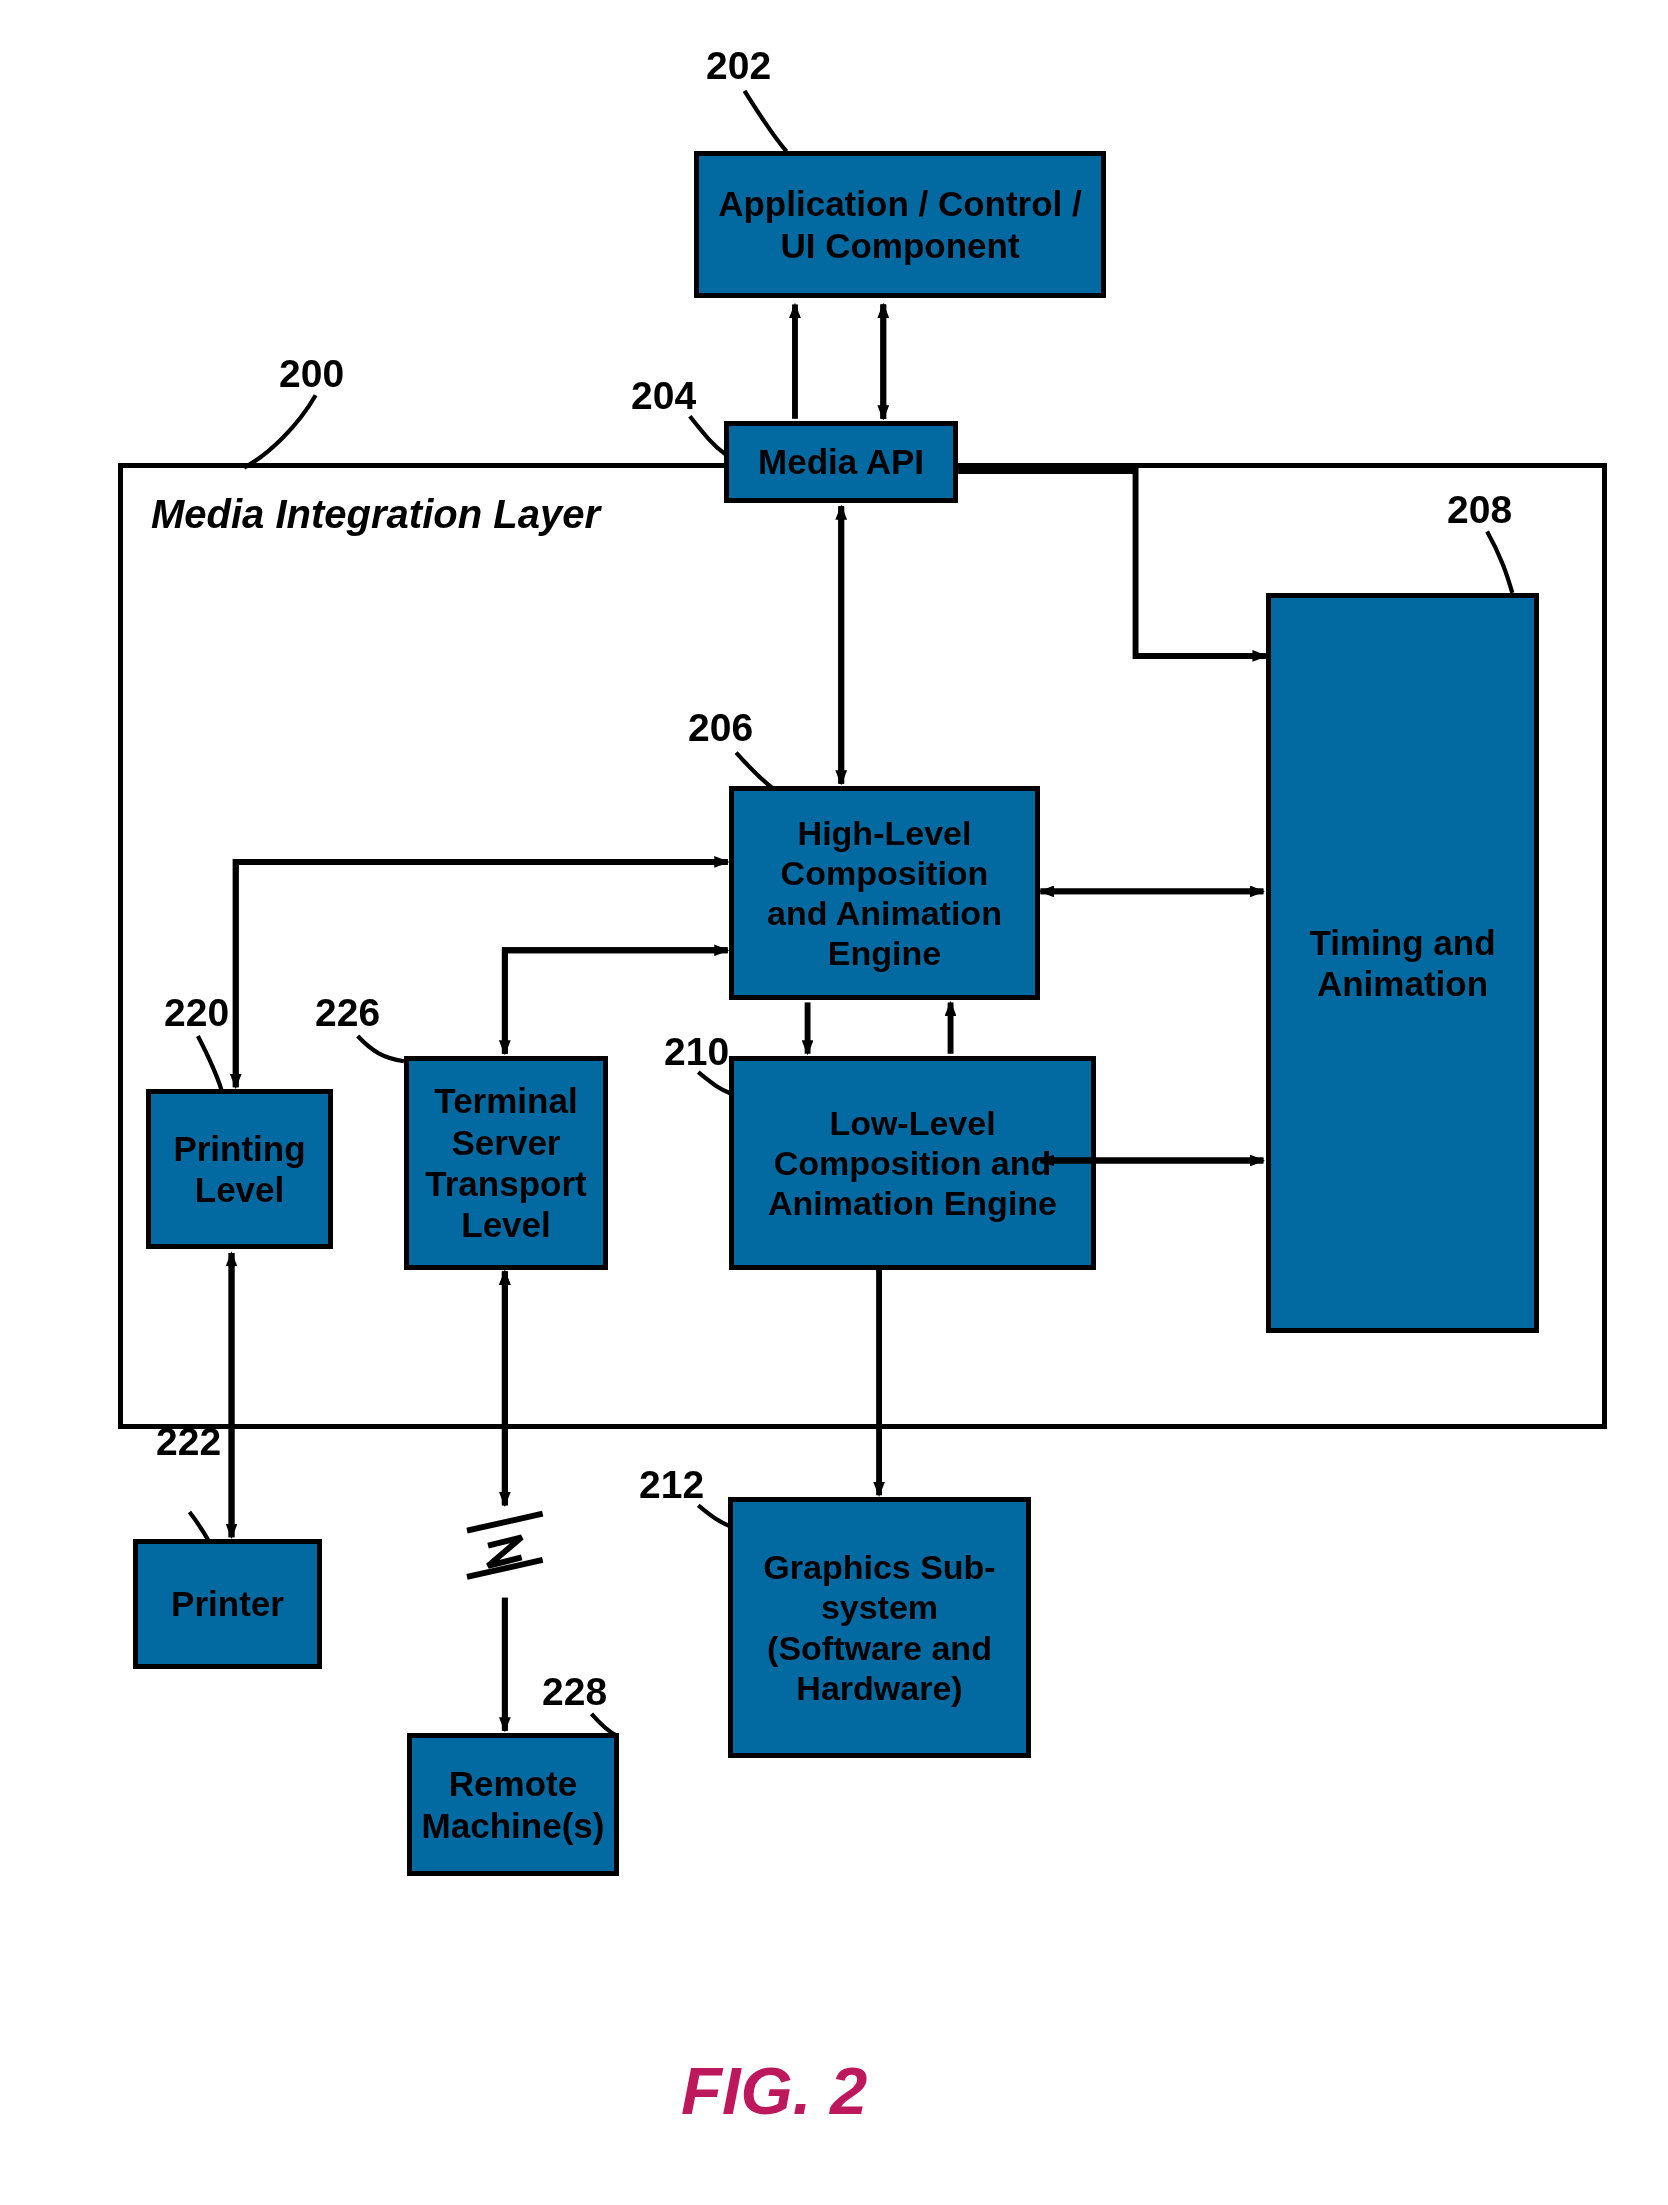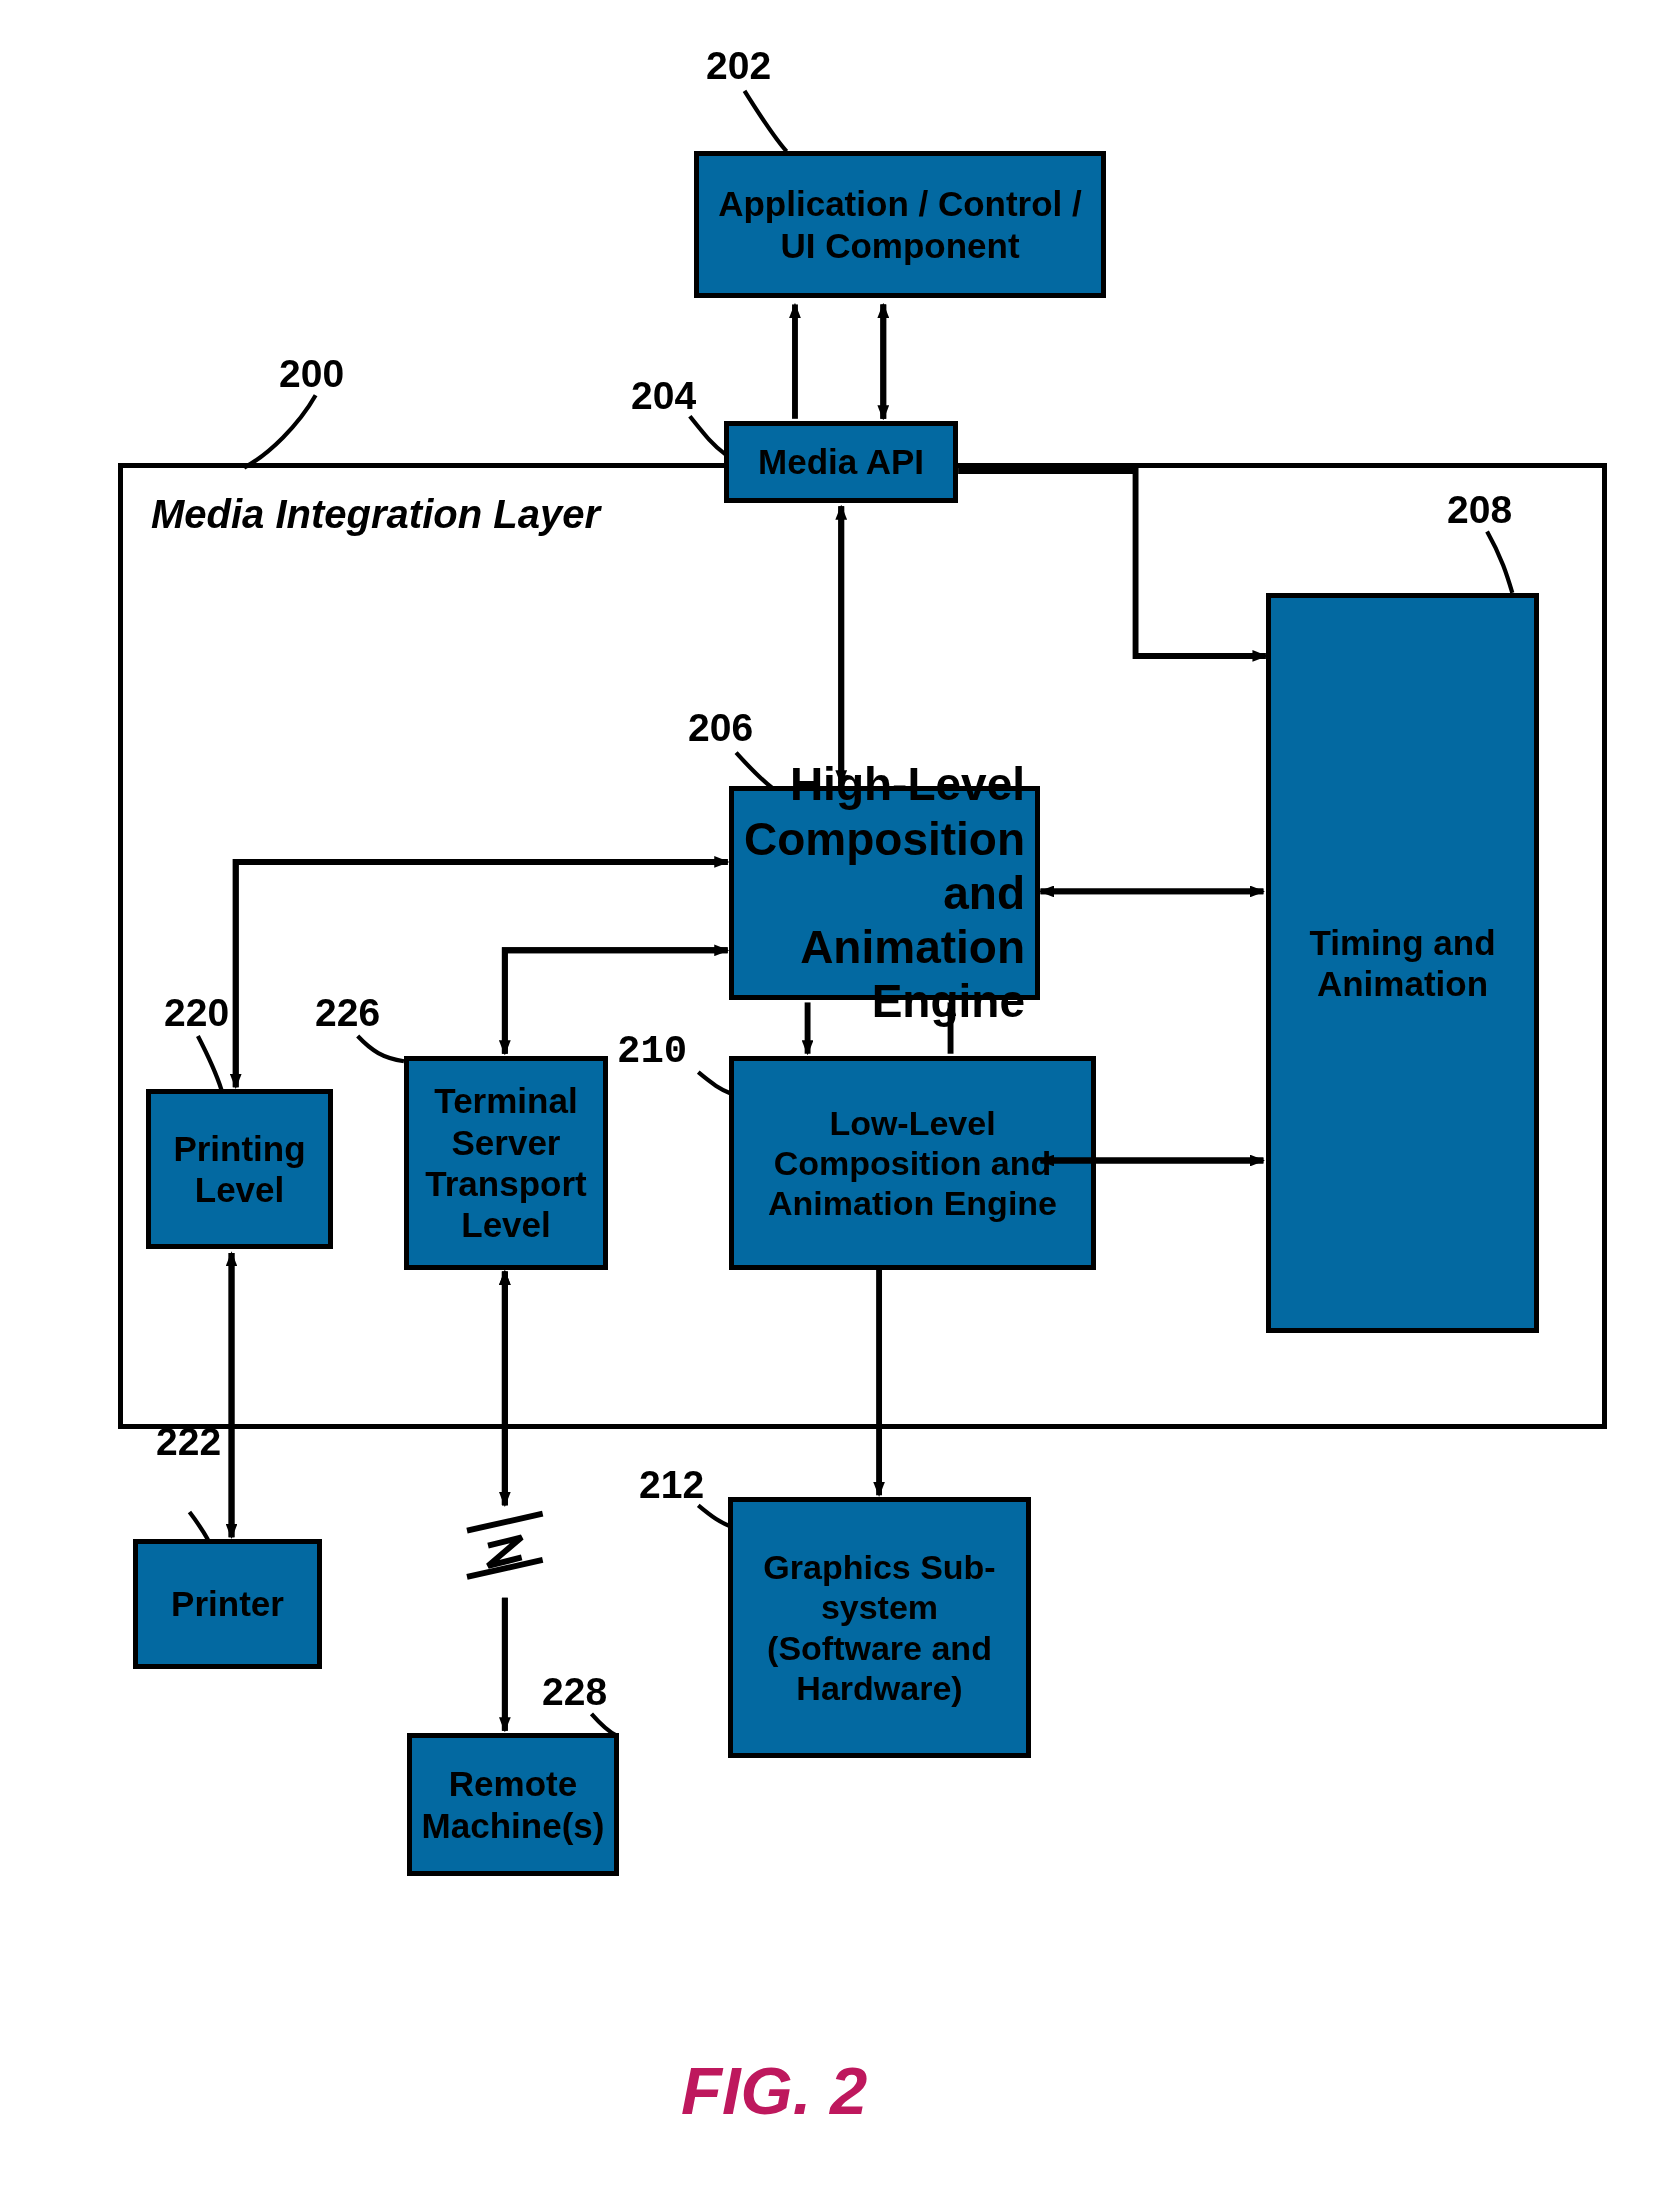--- a/index.html
+++ b/index.html
@@ -67,21 +67,21 @@
   <span class="label italic" style="left:151px; top:492px; font-size:40px;">Media Integration Layer</span>
 
   <div class="box" style="left:694px; top:151px; width:412px; height:147px;">
     <span>Application / Control / UI Component</span>
   </div>
 
   <div class="box" style="left:724px; top:421px; width:234px; height:82px;">
     <span>Media API</span>
   </div>
 
-  <div class="box" style="left:729px; top:786px; width:311px; height:214px; font-size:46px;text-align:right;">
+  <div class="box" style="left:729px; top:786px; width:311px; height:214px; font-size:34px;">
     <span>High-Level Composition and Animation Engine</span>
   </div>
 
   <div class="box" style="left:729px; top:1056px; width:367px; height:214px; font-size:34px;">
     <span>Low-Level Composition and Animation Engine</span>
   </div>
 
   <div class="box" style="left:1266px; top:593px; width:273px; height:740px;">
     <span>Timing and Animation</span>
   </div>
@@ -104,21 +104,21 @@
 
   <div class="box" style="left:407px; top:1733px; width:212px; height:143px;">
     <span>Remote Machine(s)</span>
   </div>
 
   <span class="label" style="left:279px; top:352px;">200</span>
   <span class="label" style="left:706px; top:44px;">202</span>
   <span class="label" style="left:631px; top:374px;">204</span>
   <span class="label" style="left:688px; top:706px;">206</span>
   <span class="label" style="left:1447px; top:488px;">208</span>
-  <span class="label" style="left:617px; top:1030px;font-family:Liberation Mono, monospace;">210</span>
+  <span class="label" style="left:664px; top:1030px;">210</span>
   <span class="label" style="left:639px; top:1463px;">212</span>
   <span class="label" style="left:164px; top:991px;">220</span>
   <span class="label" style="left:156px; top:1408px;margin-top:12px;">222</span>
   <span class="label" style="left:315px; top:991px;">226</span>
   <span class="label" style="left:542px; top:1670px;">228</span>
 
   <span class="figcap" style="left:681px; top:2052px;">FIG. 2</span>
 
   <svg class="overlay" width="1669" height="2205" viewBox="0 0 1984 2622">
     <defs>

